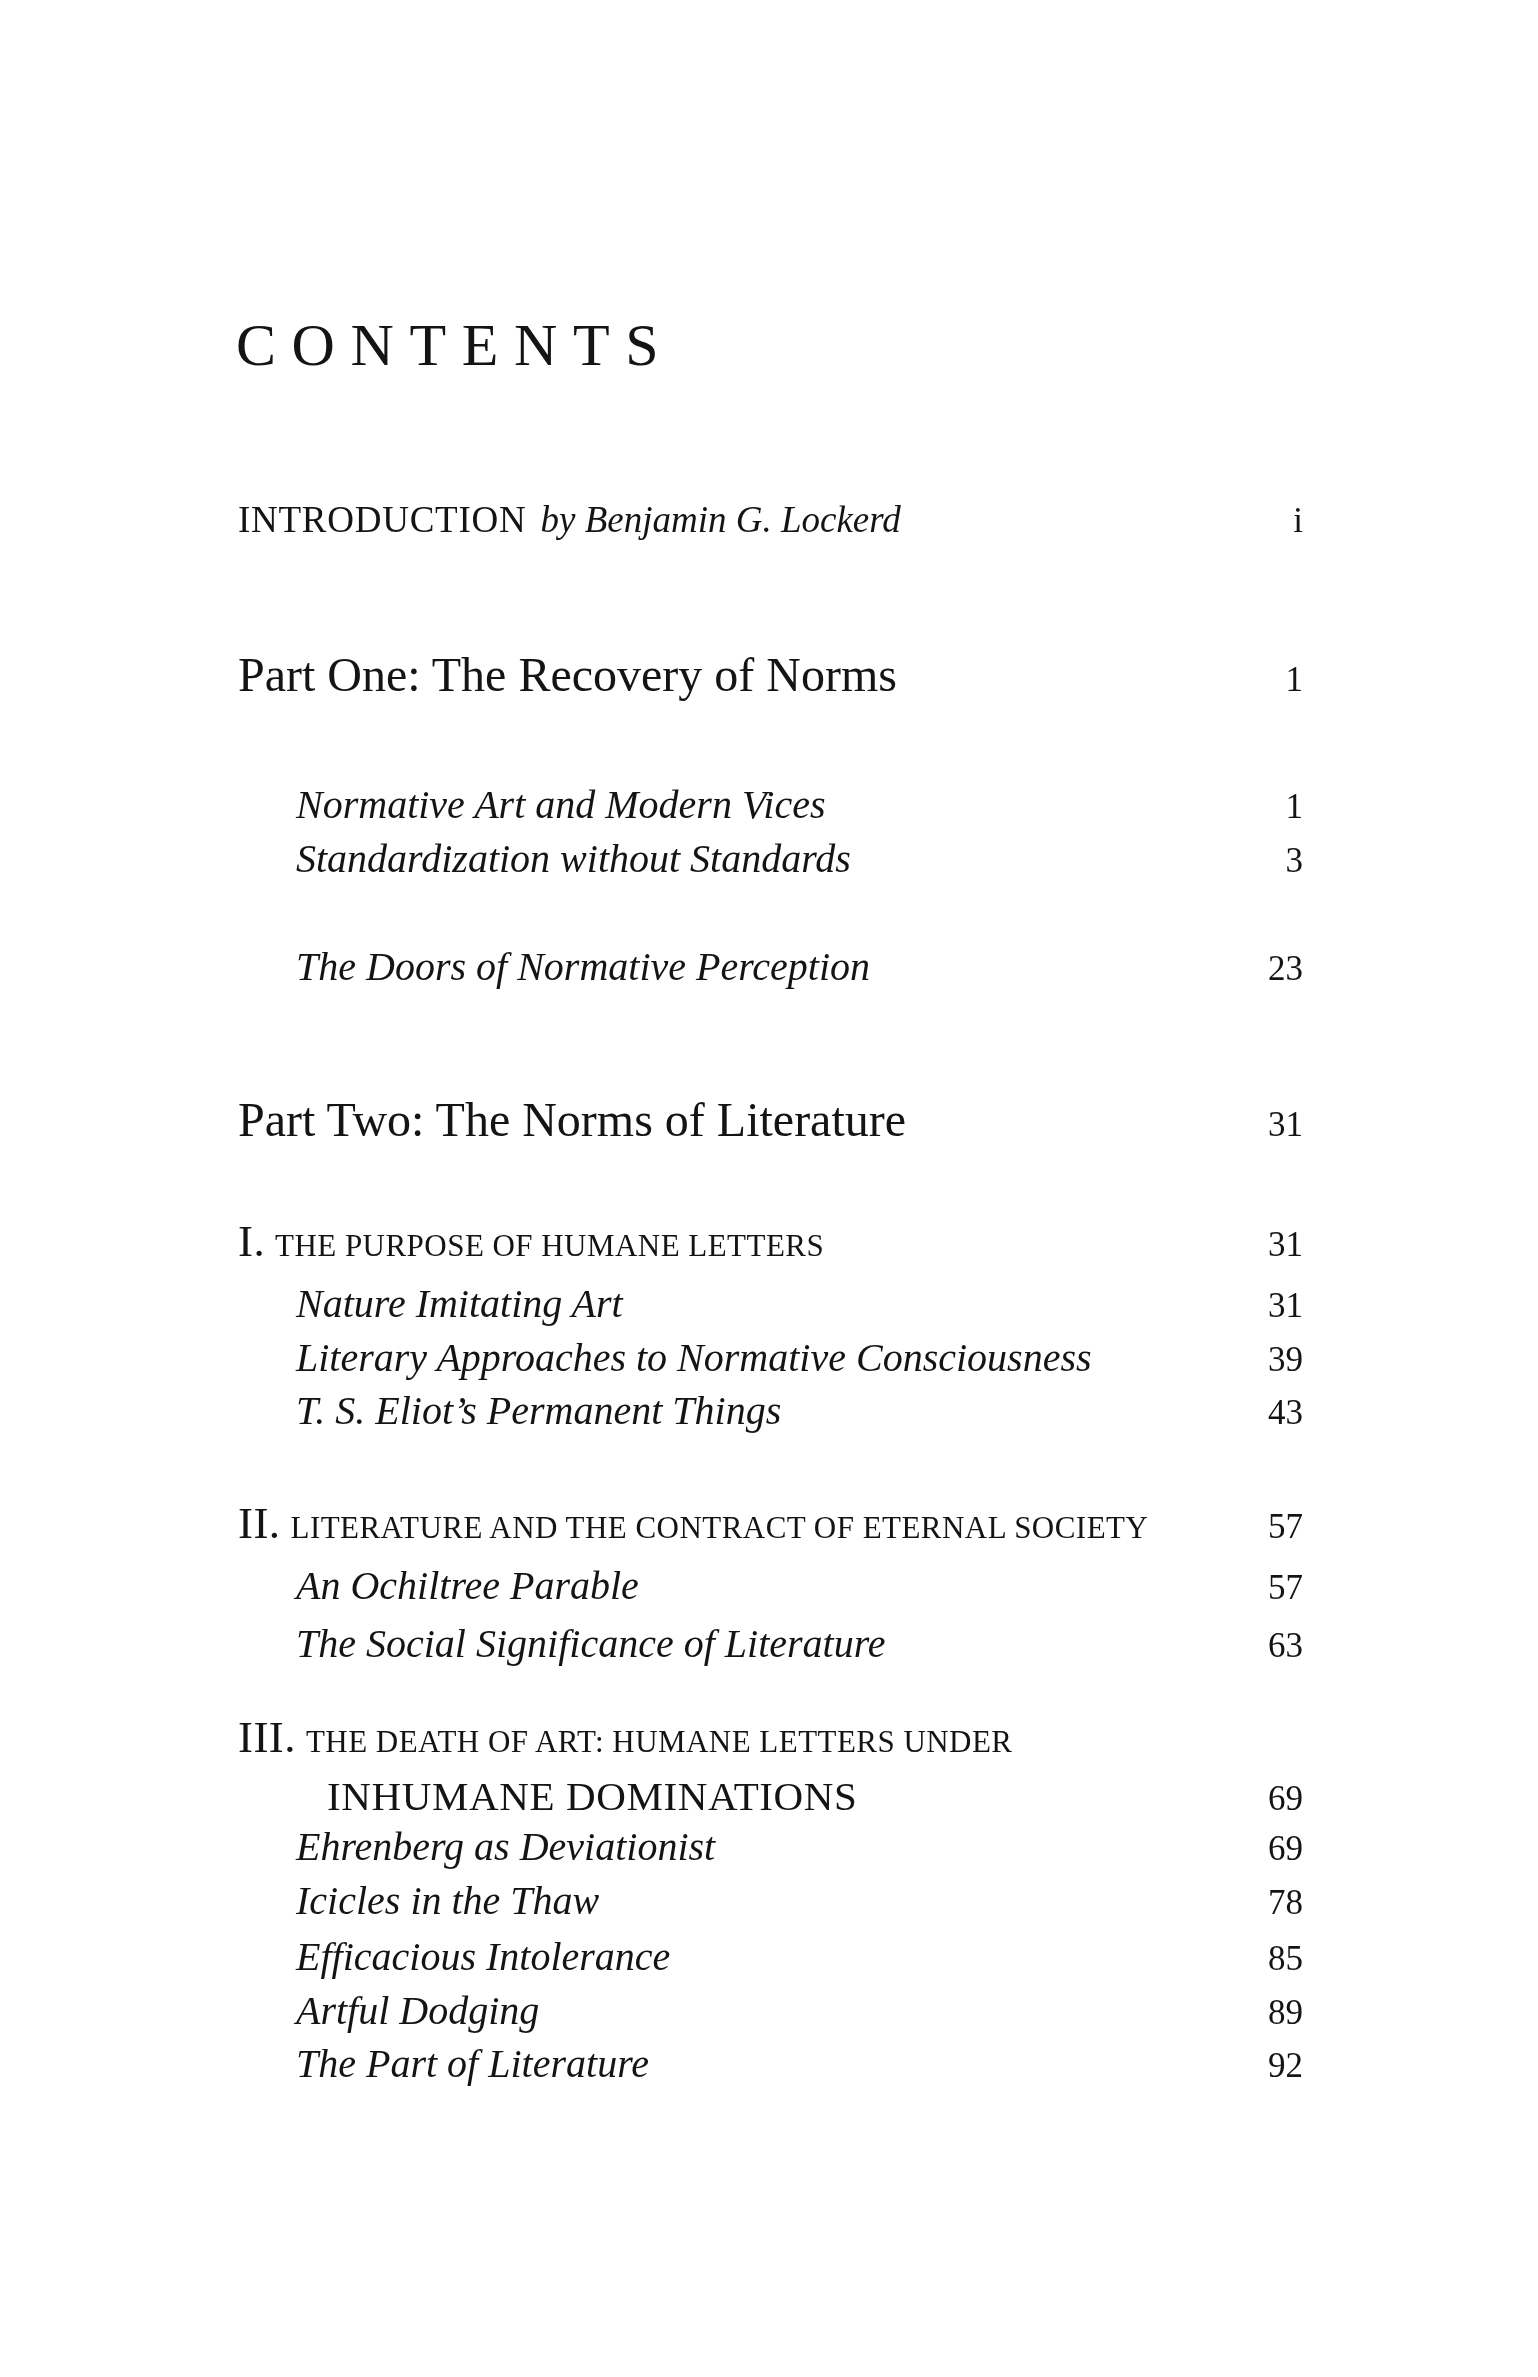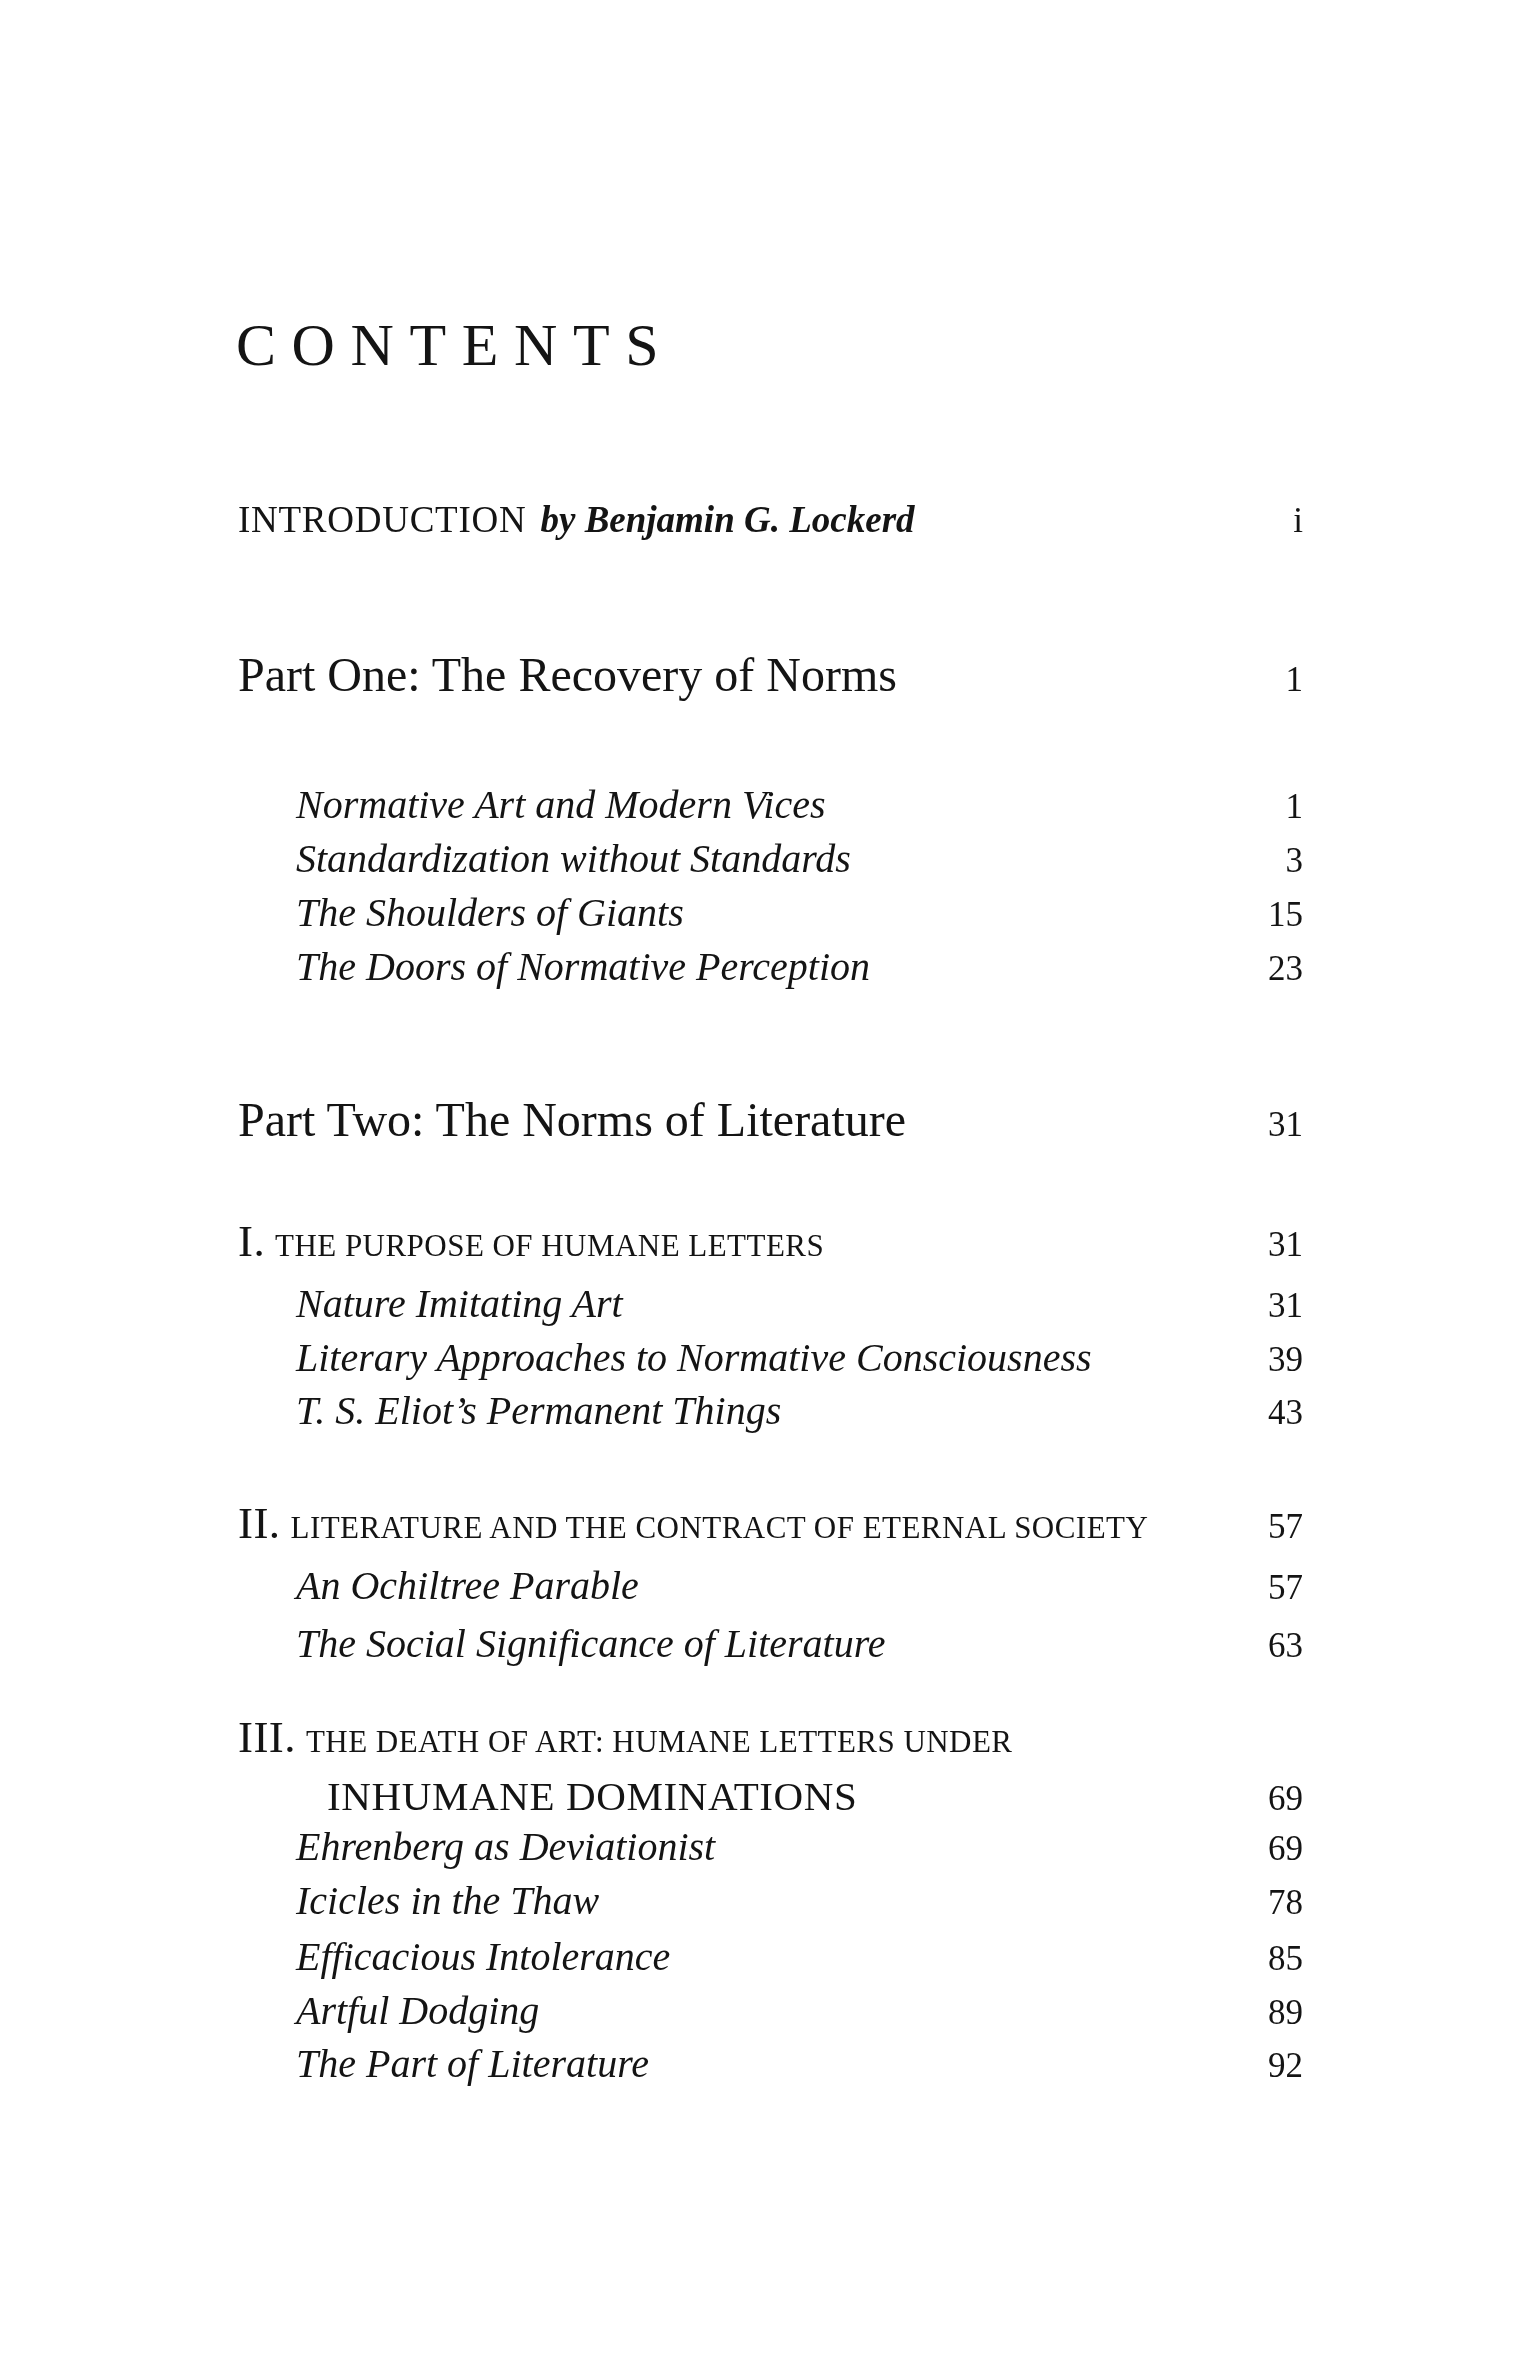--- a/index.html
+++ b/index.html
@@ -17,21 +17,21 @@
     display:flex;align-items:baseline;
     white-space:nowrap;line-height:1.1;
   }
   .fill{flex:1;}
   .pg{text-align:right;font-size:35px;min-width:47px;}
   .book-title{
     position:absolute;left:236px;top:315px;margin:0;
     font-size:60px;font-weight:400;letter-spacing:0.26em;line-height:1;
   }
   .intro-label{font-size:37px;letter-spacing:0.02em;}
-  .byline{font-size:37px;font-style:italic;margin-left:0.38em;font-weight:bold;}
+  .byline{font-size:37px;font-style:italic;margin-left:0.38em;}
   .part-title{flex:1;font-size:48px;}
   .entry{flex:1;padding-left:58px;font-style:italic;font-size:40px;}
   .sec-title{flex:1;font-size:31px;letter-spacing:0.015em;}
   .numeral{font-size:45px;letter-spacing:0.01em;}
   .sc-text{margin-left:0.32em;}
   .sc-wrap{flex:1;padding-left:89px;font-size:41px;letter-spacing:0.015em;}
 </style>
 </head>
 <body>
 
@@ -49,24 +49,20 @@
     <span class="pg">1</span>
   </div>
 
   <div class="row" style="top:783px">
     <span class="entry">Normative Art and Modern Vices</span>
     <span class="pg">1</span>
   </div>
   <div class="row" style="top:837px">
     <span class="entry">Standardization without Standards</span>
     <span class="pg">3</span>
-  </div>
-  <div class="row" style="top:891px">
-    <span class="entry">The Shoulders of Giants</span>
-    <span class="pg">15</span>
   </div>
   <div class="row" style="top:945px">
     <span class="entry">The Doors of Normative Perception</span>
     <span class="pg">23</span>
   </div>
 
   <div class="row" style="top:1094px">
     <span class="part-title">Part Two: The Norms of Literature</span>
     <span class="pg">31</span>
   </div>

